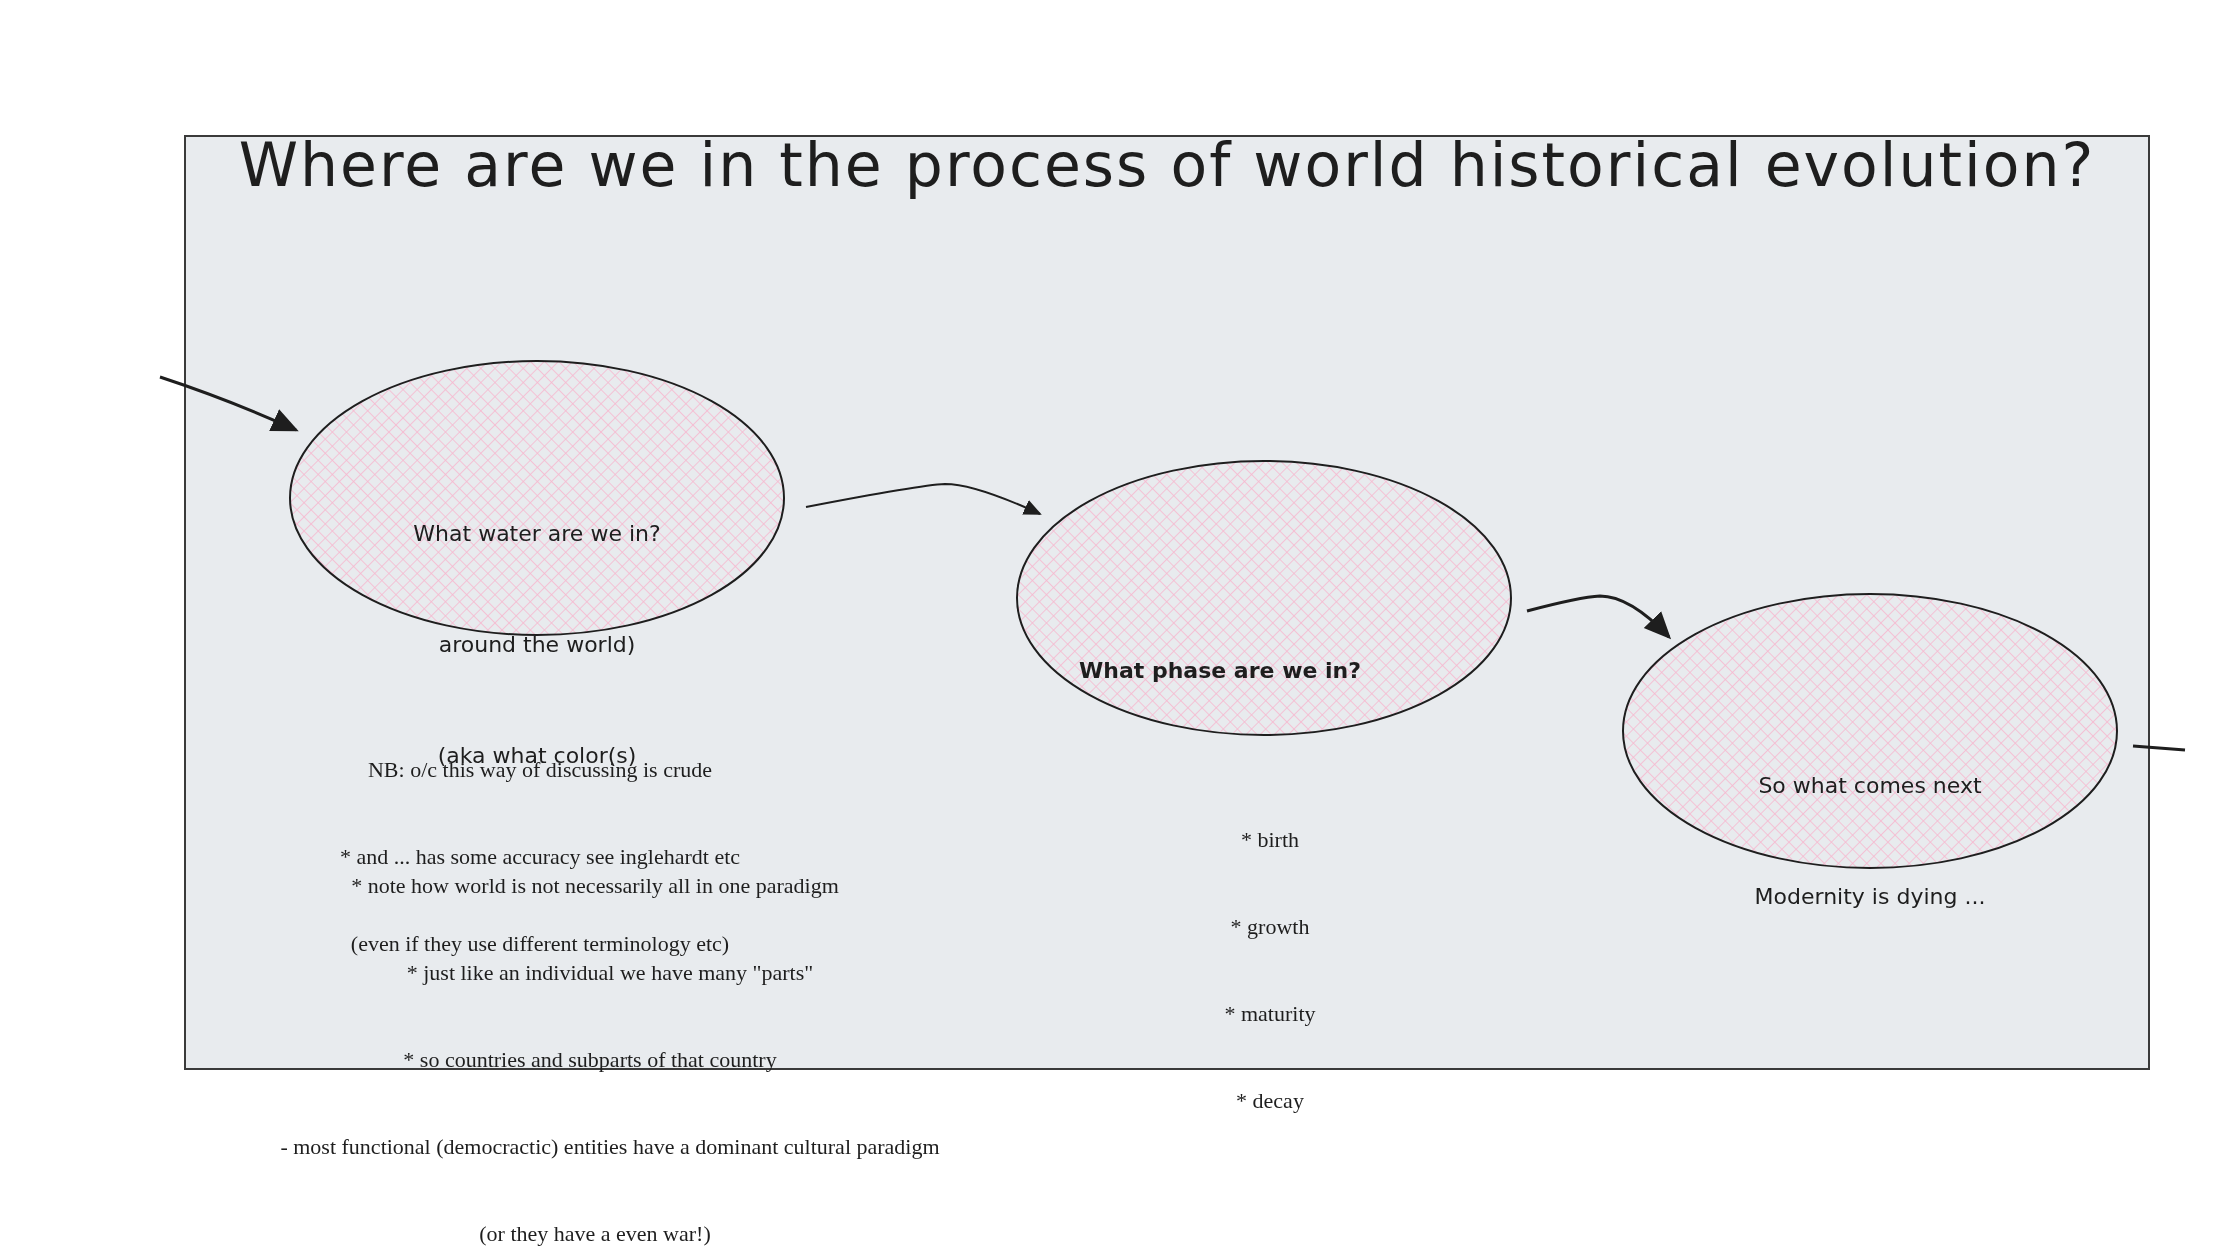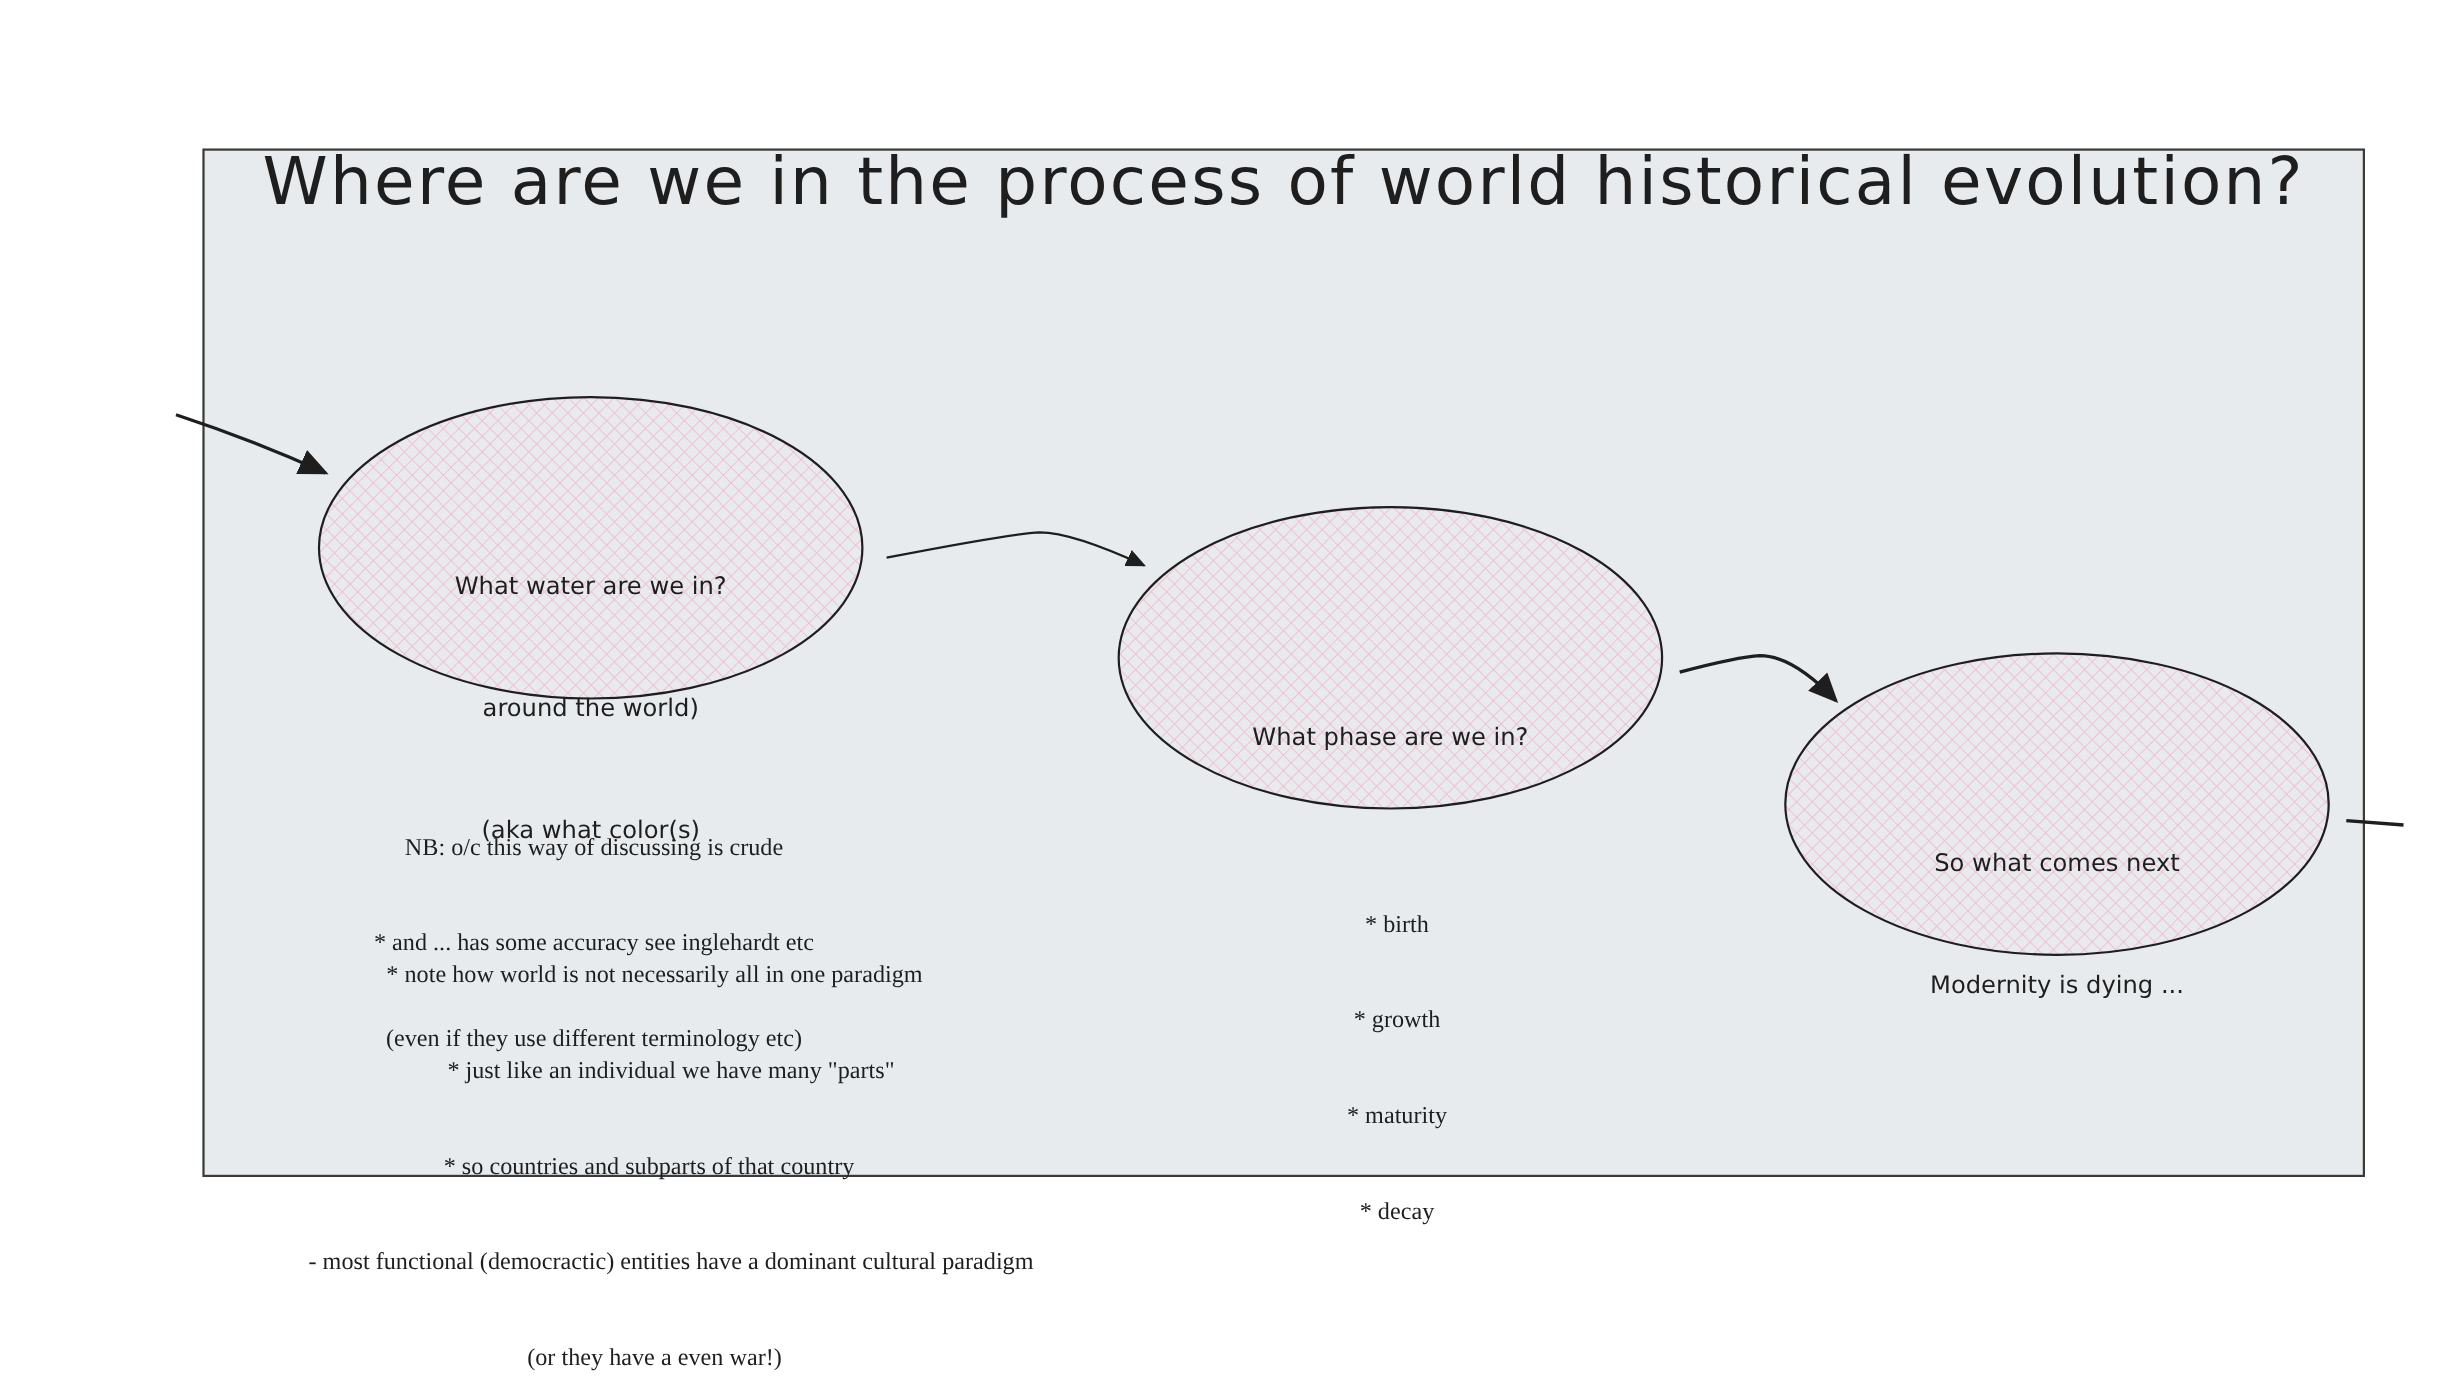--- a/index.html
+++ b/index.html
@@ -98,21 +98,21 @@
     <path d="M1527,611 Q1580,597 1600,596 Q1630,596 1669,637" fill="none" stroke="#1e1e1e" stroke-width="3" marker-end="url(#arrowhead)"></path>
     <path d="M2133,746 Q2160,748 2185,750" fill="none" stroke="#1e1e1e" stroke-width="3"></path>
   </svg>
 
   <div class="node-label" style="left:290px; top:441px; width:494px;">
     <div>What water are we in?</div>
     <div>around the world)</div>
     <div>(aka what color(s)</div>
   </div>
 
-  <div class="node-label" style="left:1017px; top:578px; width:494px;">
+  <div class="node-label" style="left:973px; top:578px; width:494px;font-weight:bold;">
     <div>What phase are we in?</div>
   </div>
 
   <div class="node-label" style="left:1623px; top:693px; width:494px;">
     <div>So what comes next</div>
     <div>Modernity is dying ...</div>
   </div>
 
   <div class="note" style="left:230px; top:697px; width:620px;">
     <div>NB: o/c this way of discussing is crude</div>

